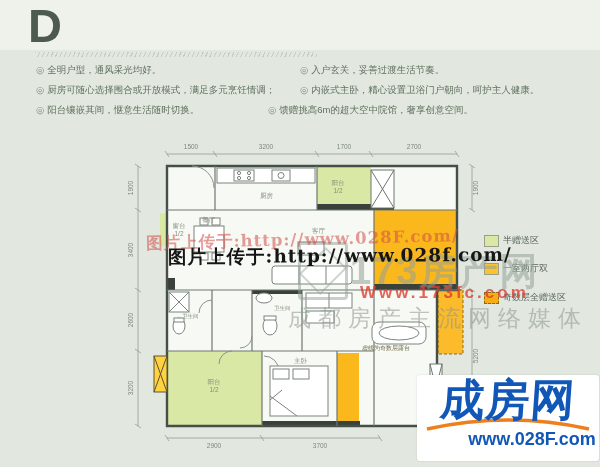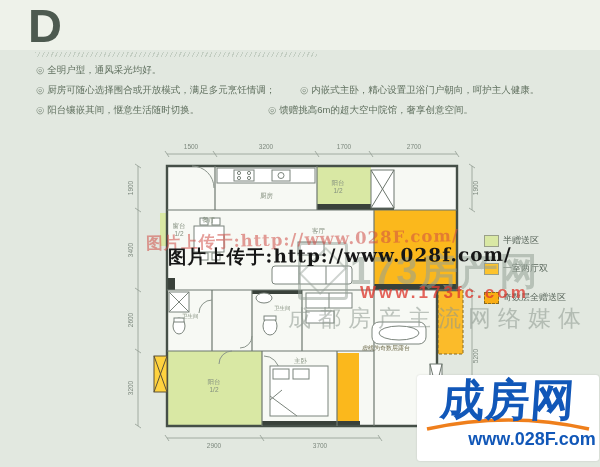--- a/index.html
+++ b/index.html
@@ -78,20 +78,21 @@
 
   <div class="hdr">
     <div class="plan-letter">D</div>
   </div>
   <div class="hatch"></div>
 
   <div class="features">
     <div class="feat fl0"><span class="mk">◎</span><span>全明户型，通风采光均好。</span></div>
     <div class="feat fl1"><span class="mk">◎</span><span>厨房可随心选择围合或开放模式，满足多元烹饪情调；</span></div>
     <div class="feat fl2"><span class="mk">◎</span><span>阳台镶嵌其间，惬意生活随时切换。</span></div>
+    <div class="feat fr0"><span class="mk">◎</span><span>入户玄关，妥善过渡生活节奏。</span></div>
     <div class="feat fr1"><span class="mk">◎</span><span>内嵌式主卧，精心设置卫浴门户朝向，呵护主人健康。</span></div>
     <div class="feat fr2"><span class="mk">◎</span><span>馈赠挑高6m的超大空中院馆，奢享创意空间。</span></div>
   </div>
 
   <div class="planwrap">
   <svg viewBox="0 0 370 322" width="370" height="322">
 
     <rect x="45" y="28" width="290" height="44" fill="#f7f9f4"></rect>
     <rect x="45" y="72" width="207" height="216" fill="#f7f9f4"></rect>
     <rect x="252" y="152" width="63" height="136" fill="#f7f9f4"></rect>

